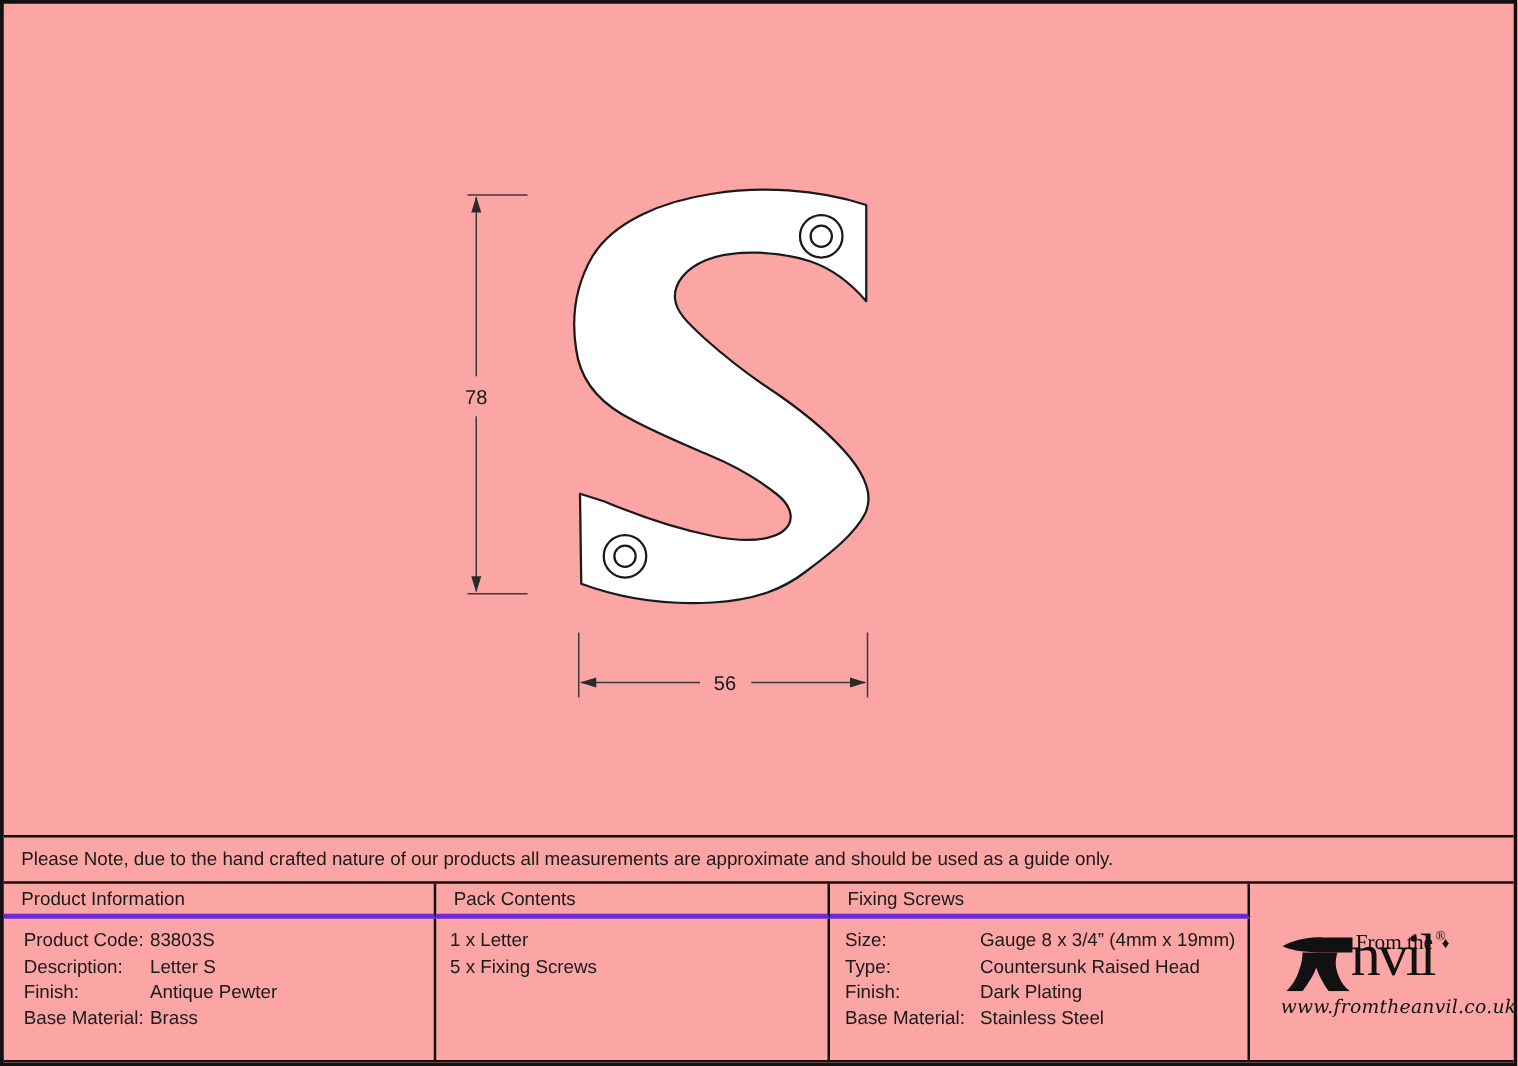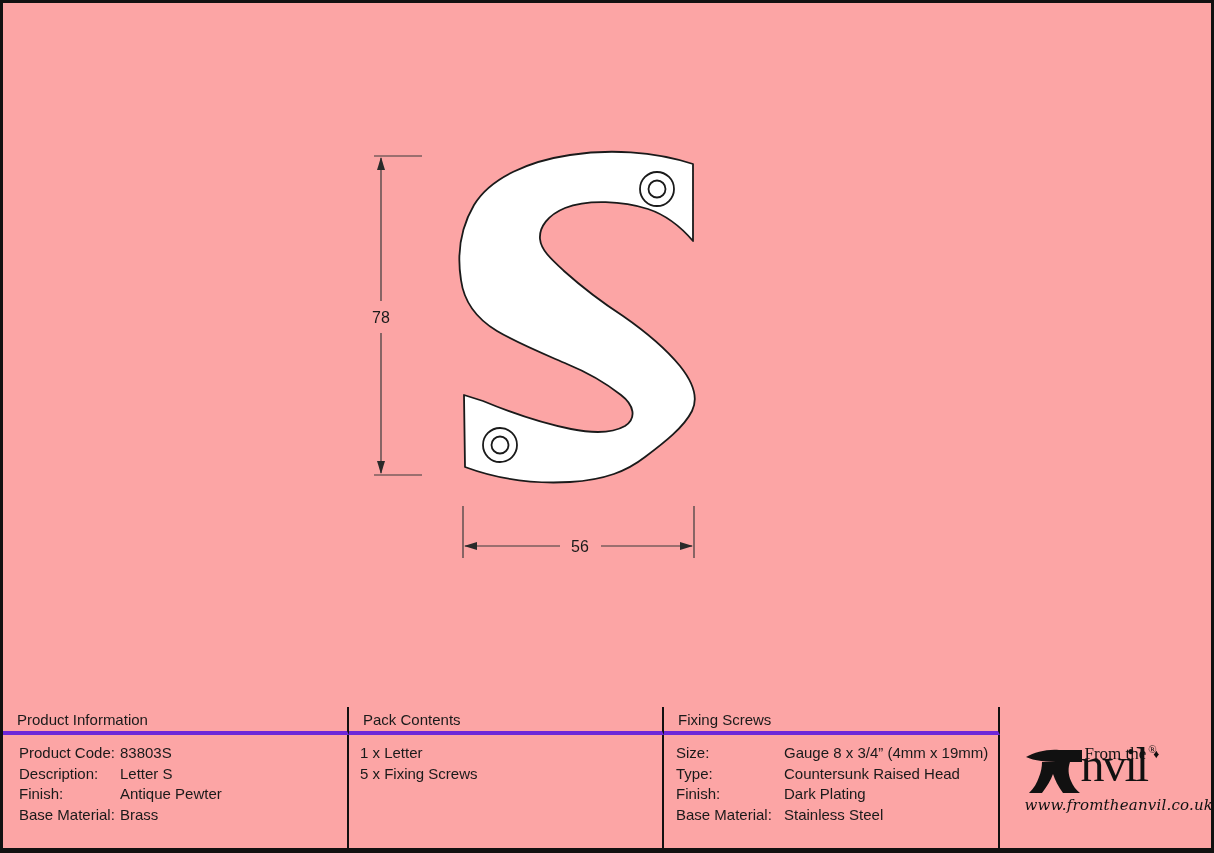--- a/index.html
+++ b/index.html
@@ -131,20 +131,23 @@
       <line x1="462" y1="543" x2="557" y2="543"></line>
       <line x1="598" y1="543" x2="689" y2="543"></line>
     </g>
     <g fill="#2a2a2a" stroke="none">
       <polygon points="461,543 474,539 474,547"></polygon>
       <polygon points="690,543 677,539 677,547"></polygon>
     </g>
     <text class="dim-label" x="577" y="549" text-anchor="middle">56</text>
   </svg>
 
+  <div class="note-bar">
+    <span>Please Note, due to the hand crafted nature of our products all measurements are approximate and should be used as a guide only.</span>
+  </div>
 
   <div class="spec-table">
 
     <div class="cell hdr">
       <span>Product Information</span>
     </div>
     <div class="cell hdr">
       <span>Pack Contents</span>
     </div>
     <div class="cell hdr">

